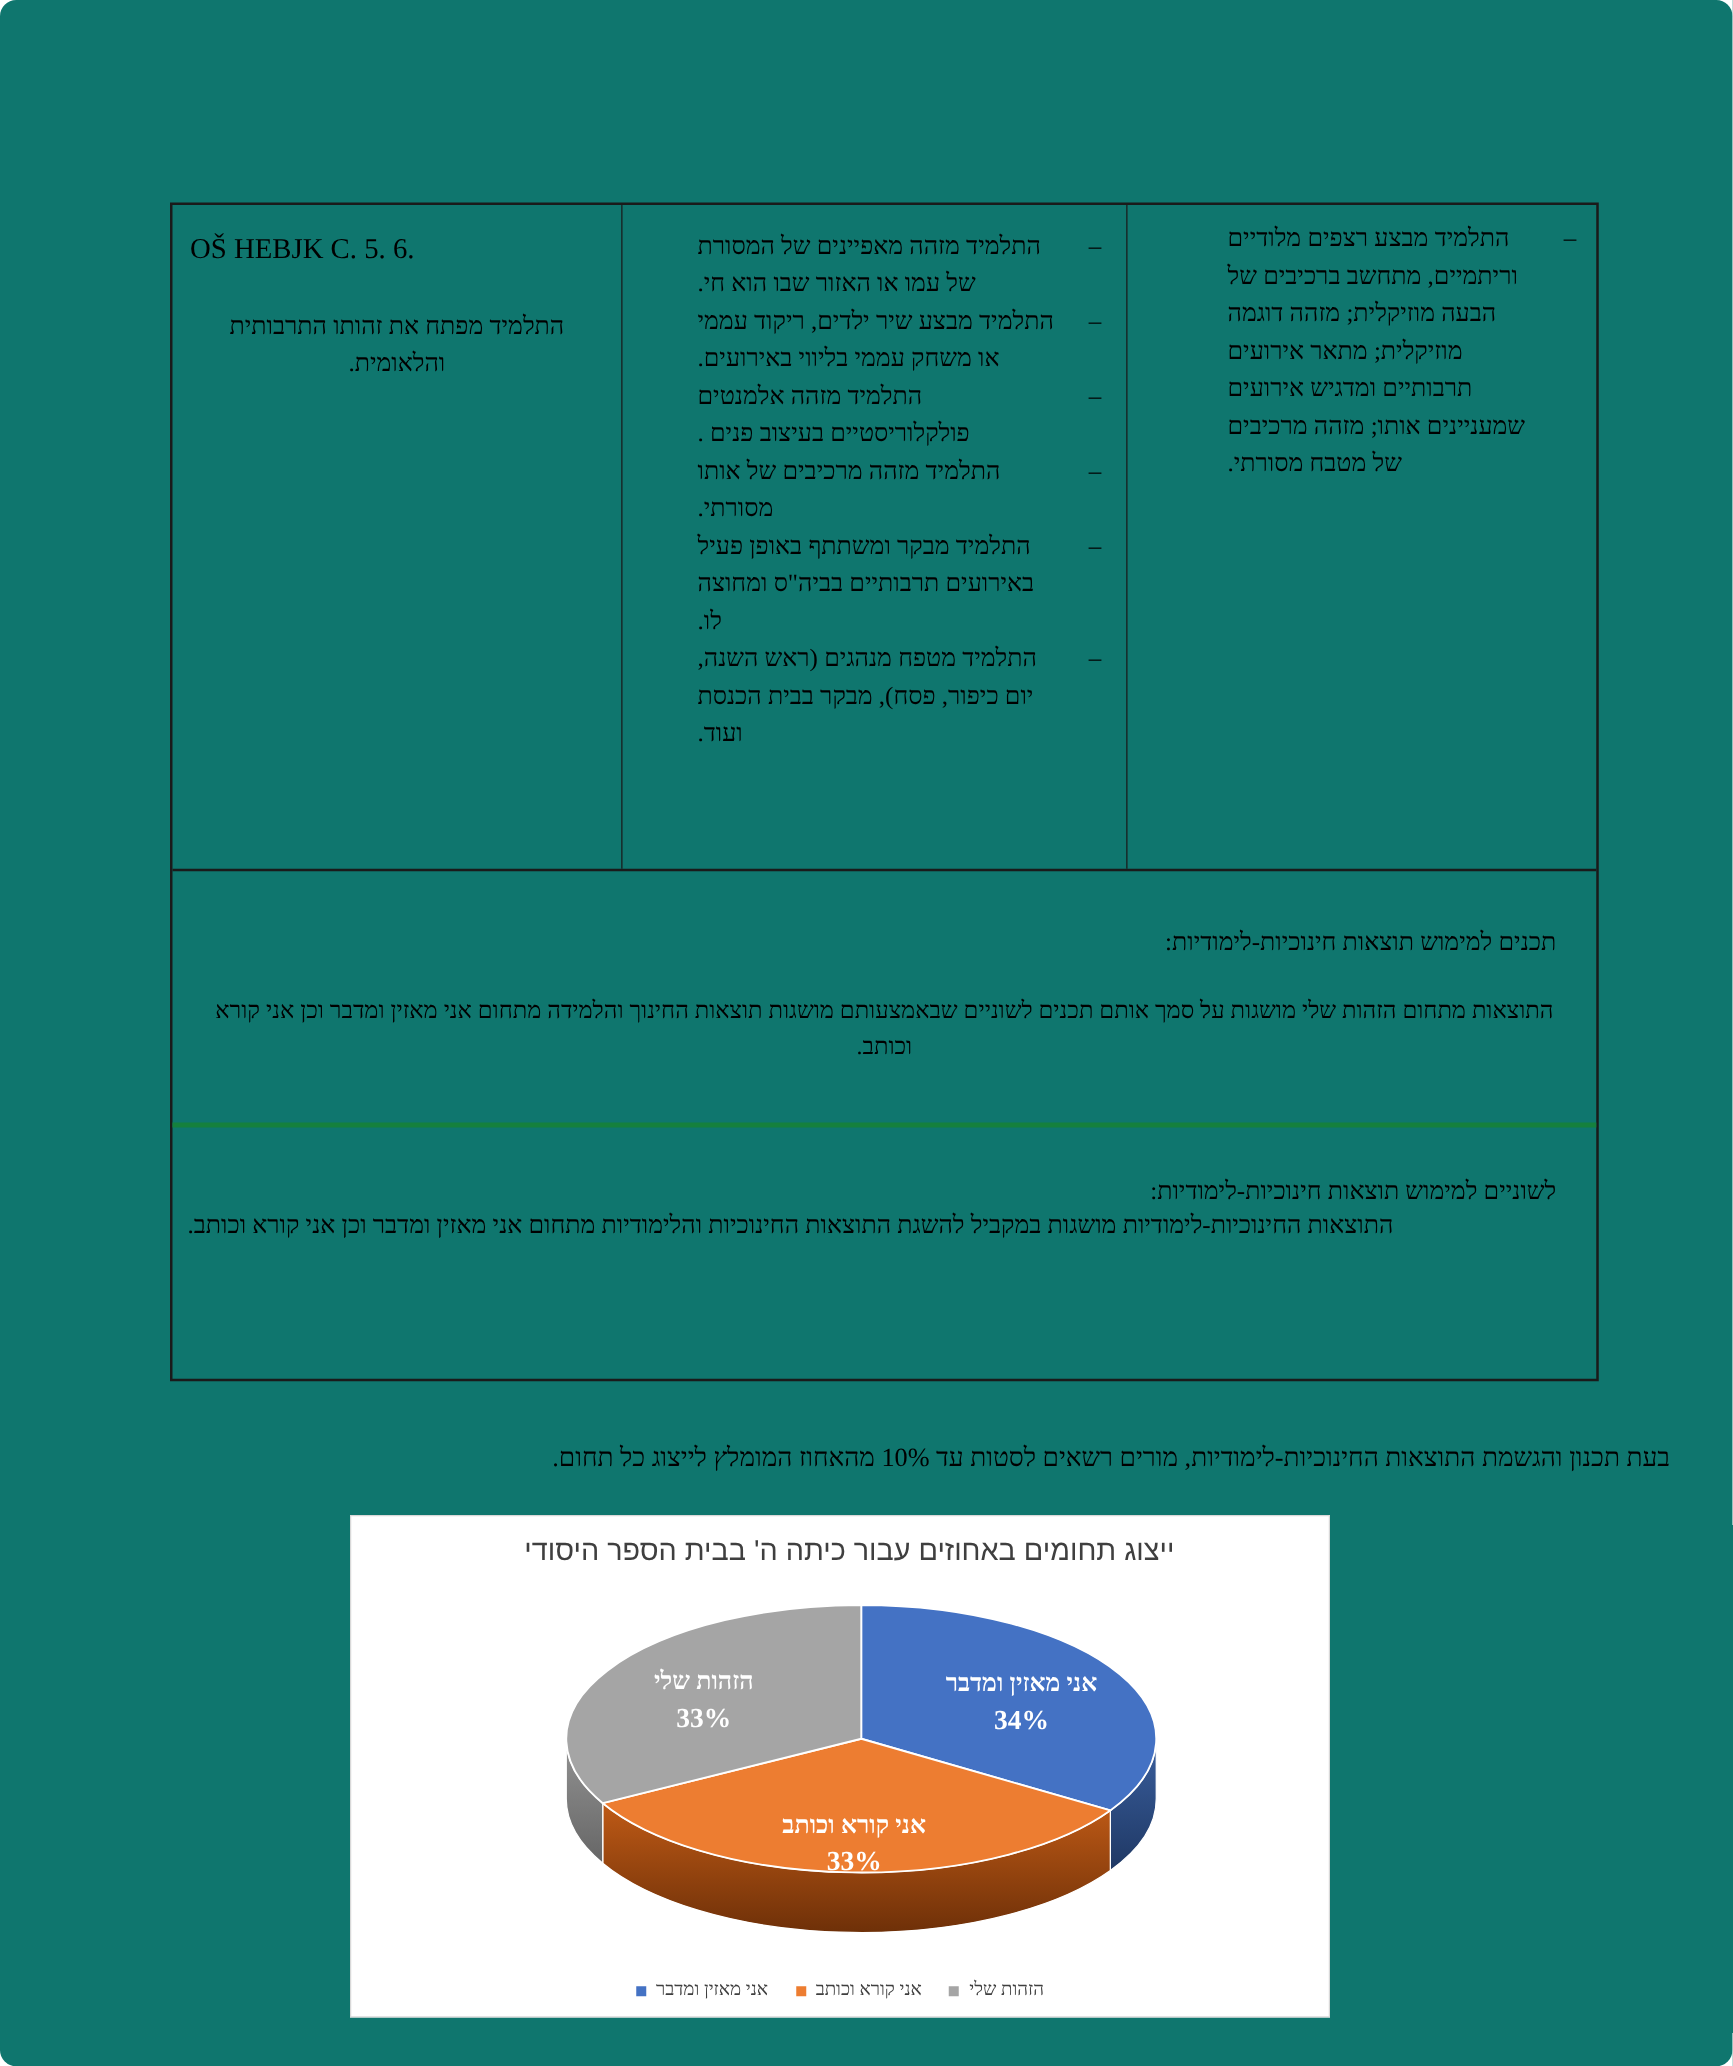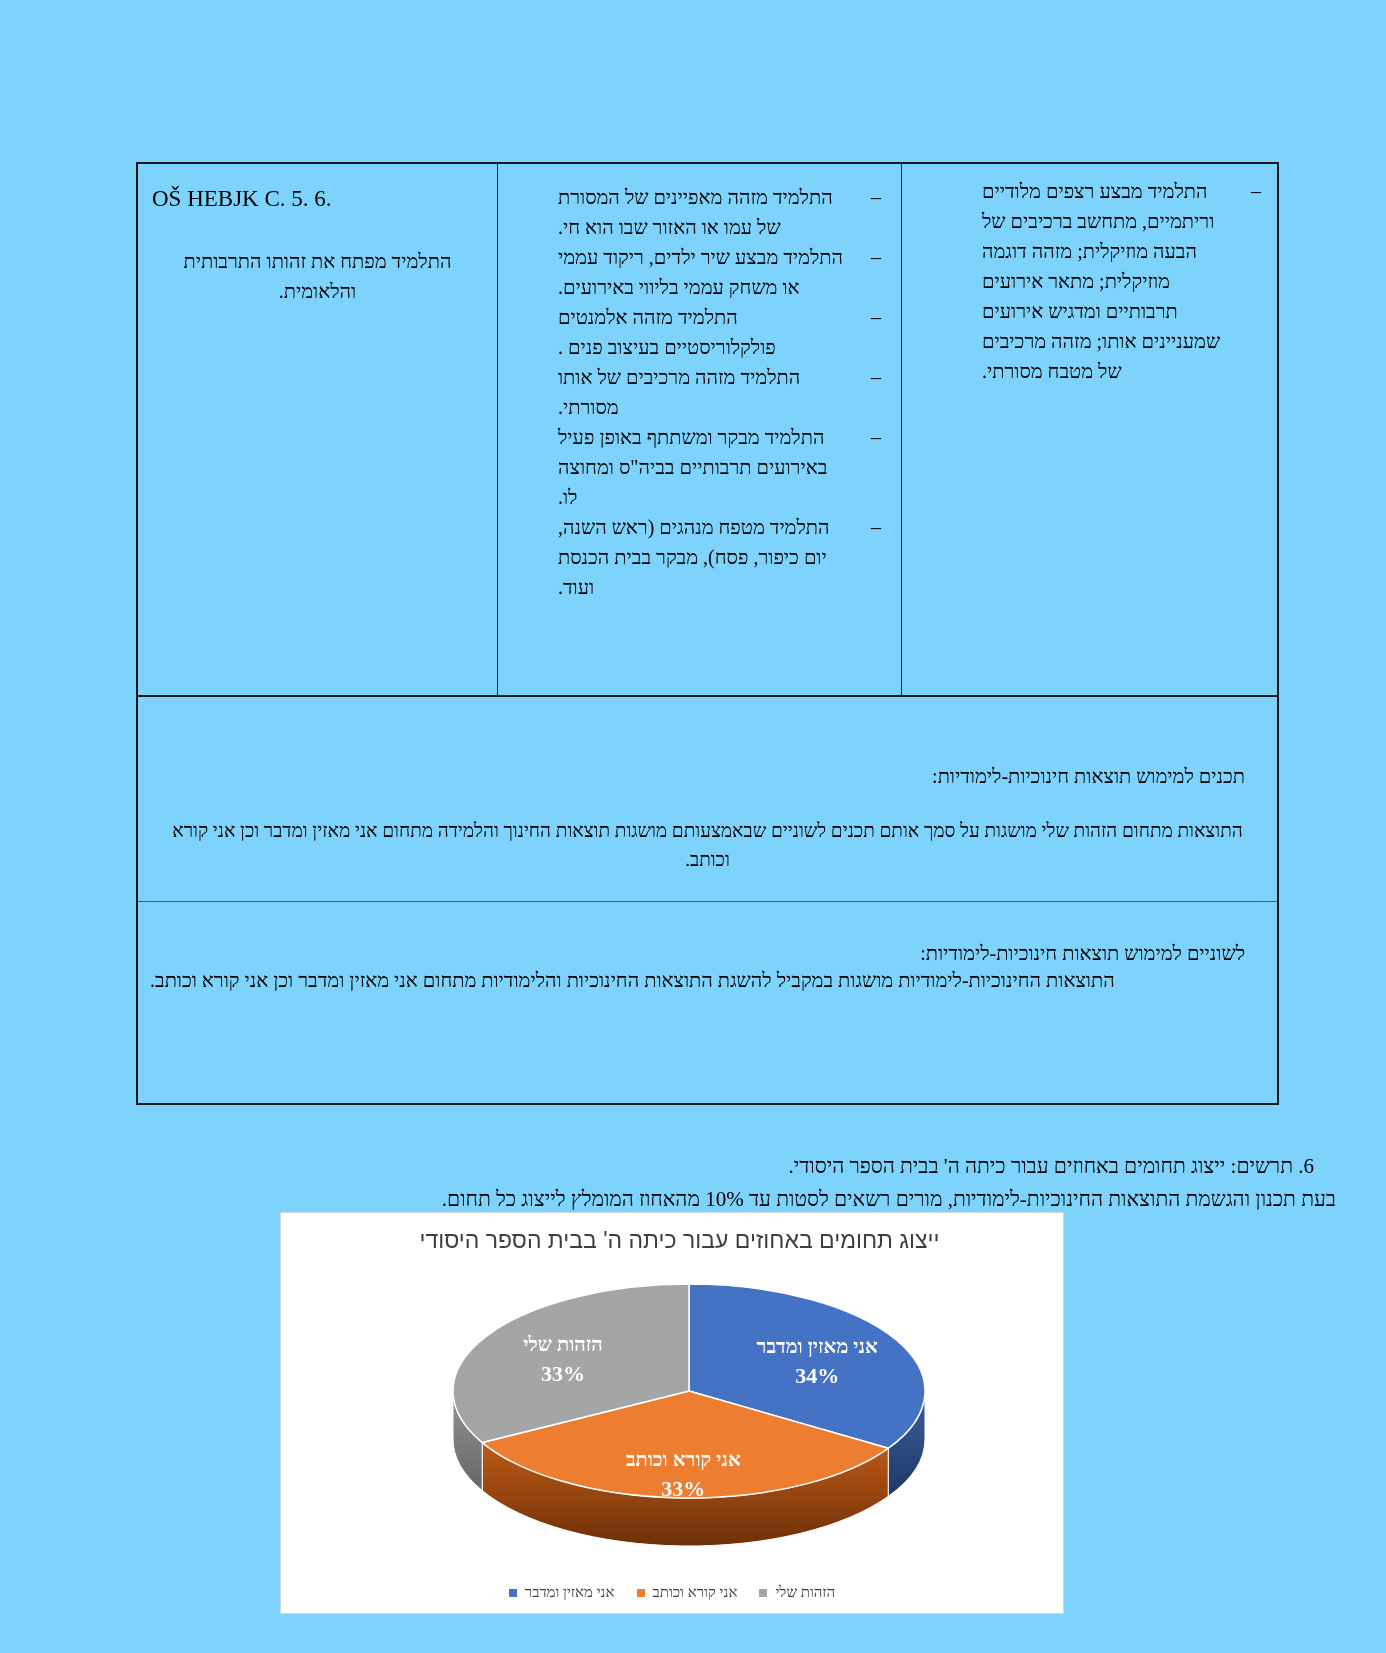--- a/index.html
+++ b/index.html
@@ -1,34 +1,34 @@
 <!DOCTYPE html>
 <html><head>
 <meta charset="utf-8">
 <style>
   html,body{margin:0;padding:0;background:#fff;}
-  .page{position:relative;width:1386px;height:1653px;background:#7dd3fc;
-        font-family:"Liberation Serif","DejaVu Sans",serif;color:#000;overflow:hidden;}
+  .page{position:relative;width:1386px;height:1653px;background:#0f766e;
+        font-family:"Liberation Serif","DejaVu Sans",serif;color:#000;overflow:hidden;border-radius:13px;}
 
   
   .doc-table{position:absolute;left:136px;top:162px;width:1139px;border:2px solid #1a1a1a;}
   .row1{display:flex;direction:ltr;height:531px;border-bottom:2px solid #1a1a1a;}
   .cell{box-sizing:border-box;}
   .cellA{width:360px;border-right:1px solid #1a1a1a;padding:22px 14px 0 14px;}
   .cellB{width:404px;border-right:1px solid #1a1a1a;padding:18px 20px 0 24px;direction:rtl;}
   .cellC{width:373px;padding:12px 14px 0 44px;direction:rtl;}
   .code-line{font-size:23px;direction:ltr;text-align:left;}
   .code-desc{margin-top:34px;direction:rtl;text-align:center;font-size:20px;line-height:30px;}
   .dlist{margin:0;padding:0;list-style:none;font-size:20px;line-height:30px;}
   .dli{display:flex;direction:rtl;}
   .dash{flex:0 0 32px;}
   .dli-text{flex:1;text-align:left;margin-left:36px;}
 
   .row2,.row3{direction:rtl;box-sizing:border-box;}
-  .row2{height:205px;border-bottom:1px solid #15803d;padding-top:68px;}
+  .row2{height:205px;border-bottom:4px solid #15803d;padding-top:46px;}
   .row3{height:201px;padding-top:40px;}
   .row-heading{text-align:right;padding-right:32px;padding-left:10px;font-size:20px;}
   .row2 .row-body{margin-top:28px;font-size:19px;line-height:29px;text-align:center;padding:0 10px;}
   .row3 .row-body{font-size:20px;line-height:30px;text-align:justify;
                   text-align-last:left;padding:0 12px;}
 
   
   .caption{position:absolute;left:120px;top:1150px;width:1216px;direction:rtl;
            font-size:21px;line-height:33px;}
   .cap1{text-align:right;padding-right:22px;}
@@ -99,21 +99,20 @@
       <div class="row-body">התוצאות מתחום הזהות שלי מושגות על סמך אותם תכנים לשוניים שבאמצעותם מושגות תוצאות החינוך והלמידה מתחום אני מאזין ומדבר וכן אני קורא וכותב.</div>
     </div>
 
     <div class="row3">
       <div class="row-heading">לשוניים למימוש תוצאות חינוכיות-לימודיות:</div>
       <div class="row-body">התוצאות החינוכיות-לימודיות מושגות במקביל להשגת התוצאות החינוכיות והלימודיות מתחום אני מאזין ומדבר וכן אני קורא וכותב.</div>
     </div>
   </div>
 
   <div class="caption">
-    <div class="cap1">6. תרשים: ייצוג תחומים באחוזים עבור כיתה ה' בבית הספר היסודי.</div>
     <div class="cap2">בעת תכנון והגשמת התוצאות החינוכיות-לימודיות, מורים רשאים לסטות עד 10% מהאחוז המומלץ לייצוג כל תחום.</div>
   </div>
 
   <div class="chart-box">
     <svg id="pie-svg" width="782" height="400" viewBox="0 0 782 400">
         <defs>
           <linearGradient id="side-grad-0" x1="0" y1="0" x2="0" y2="1">
             <stop offset="0%" stop-color="#3A5F9E"></stop>
             <stop offset="100%" stop-color="#1F3864"></stop>
           </linearGradient>

